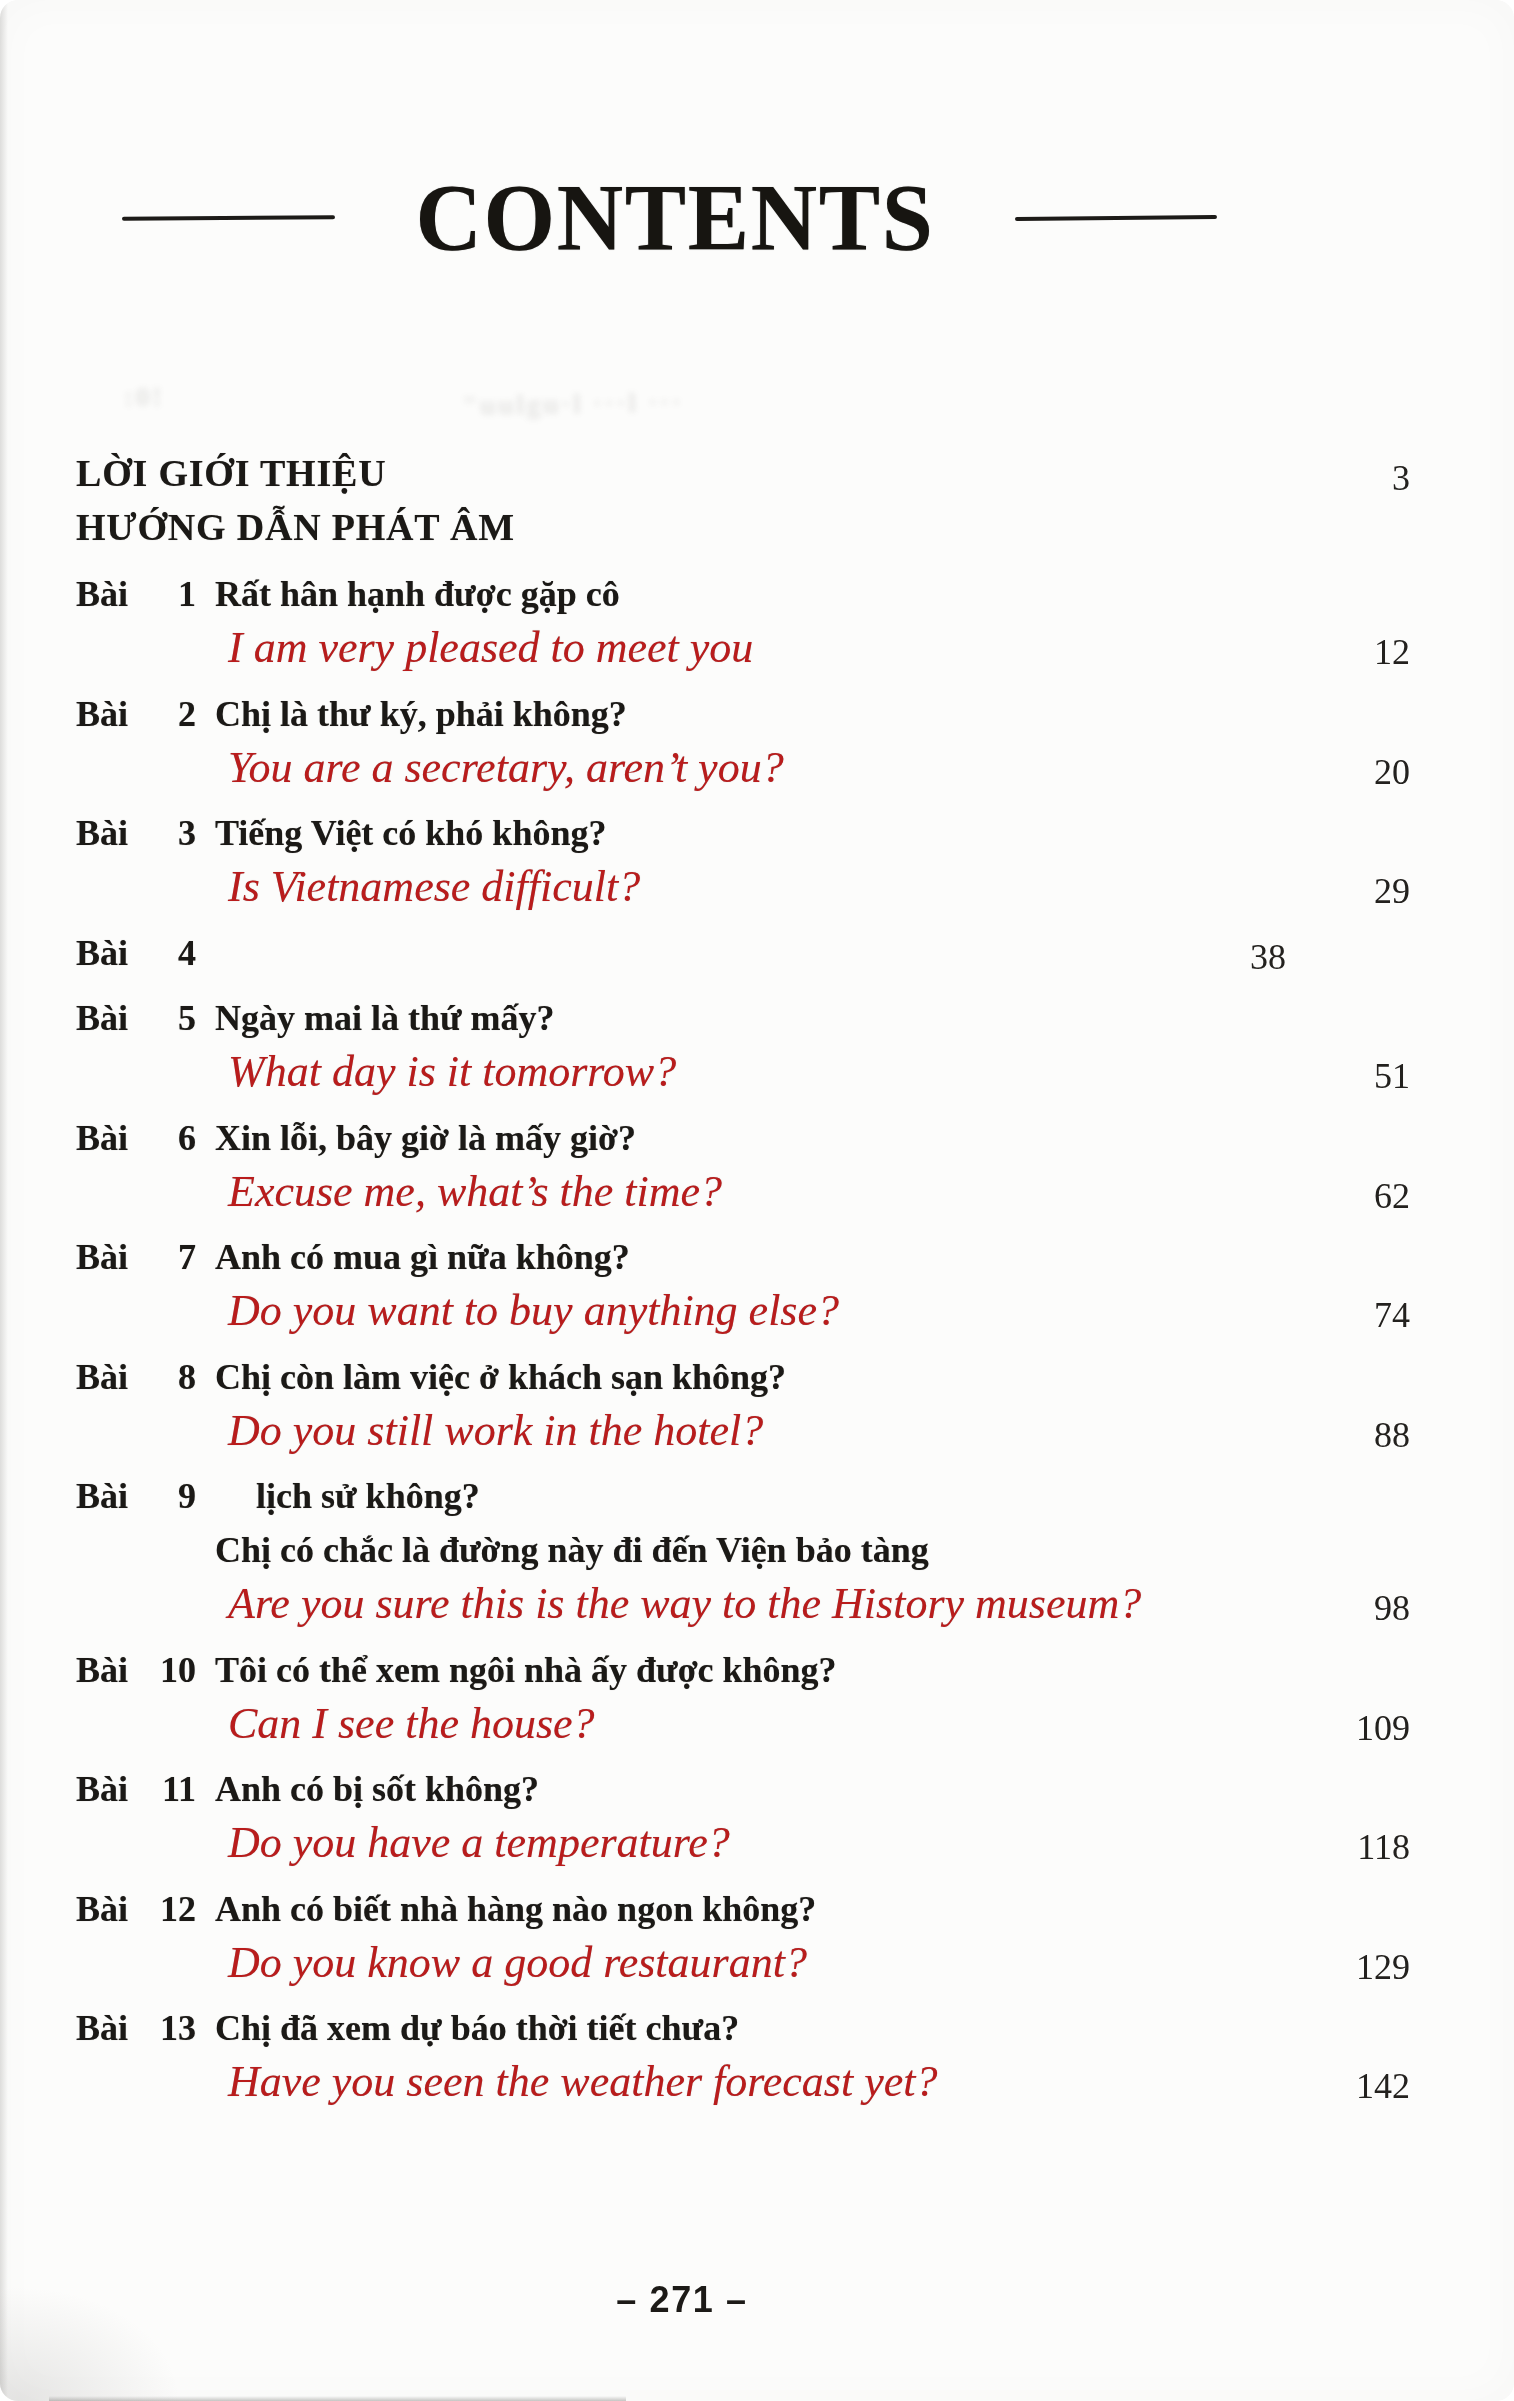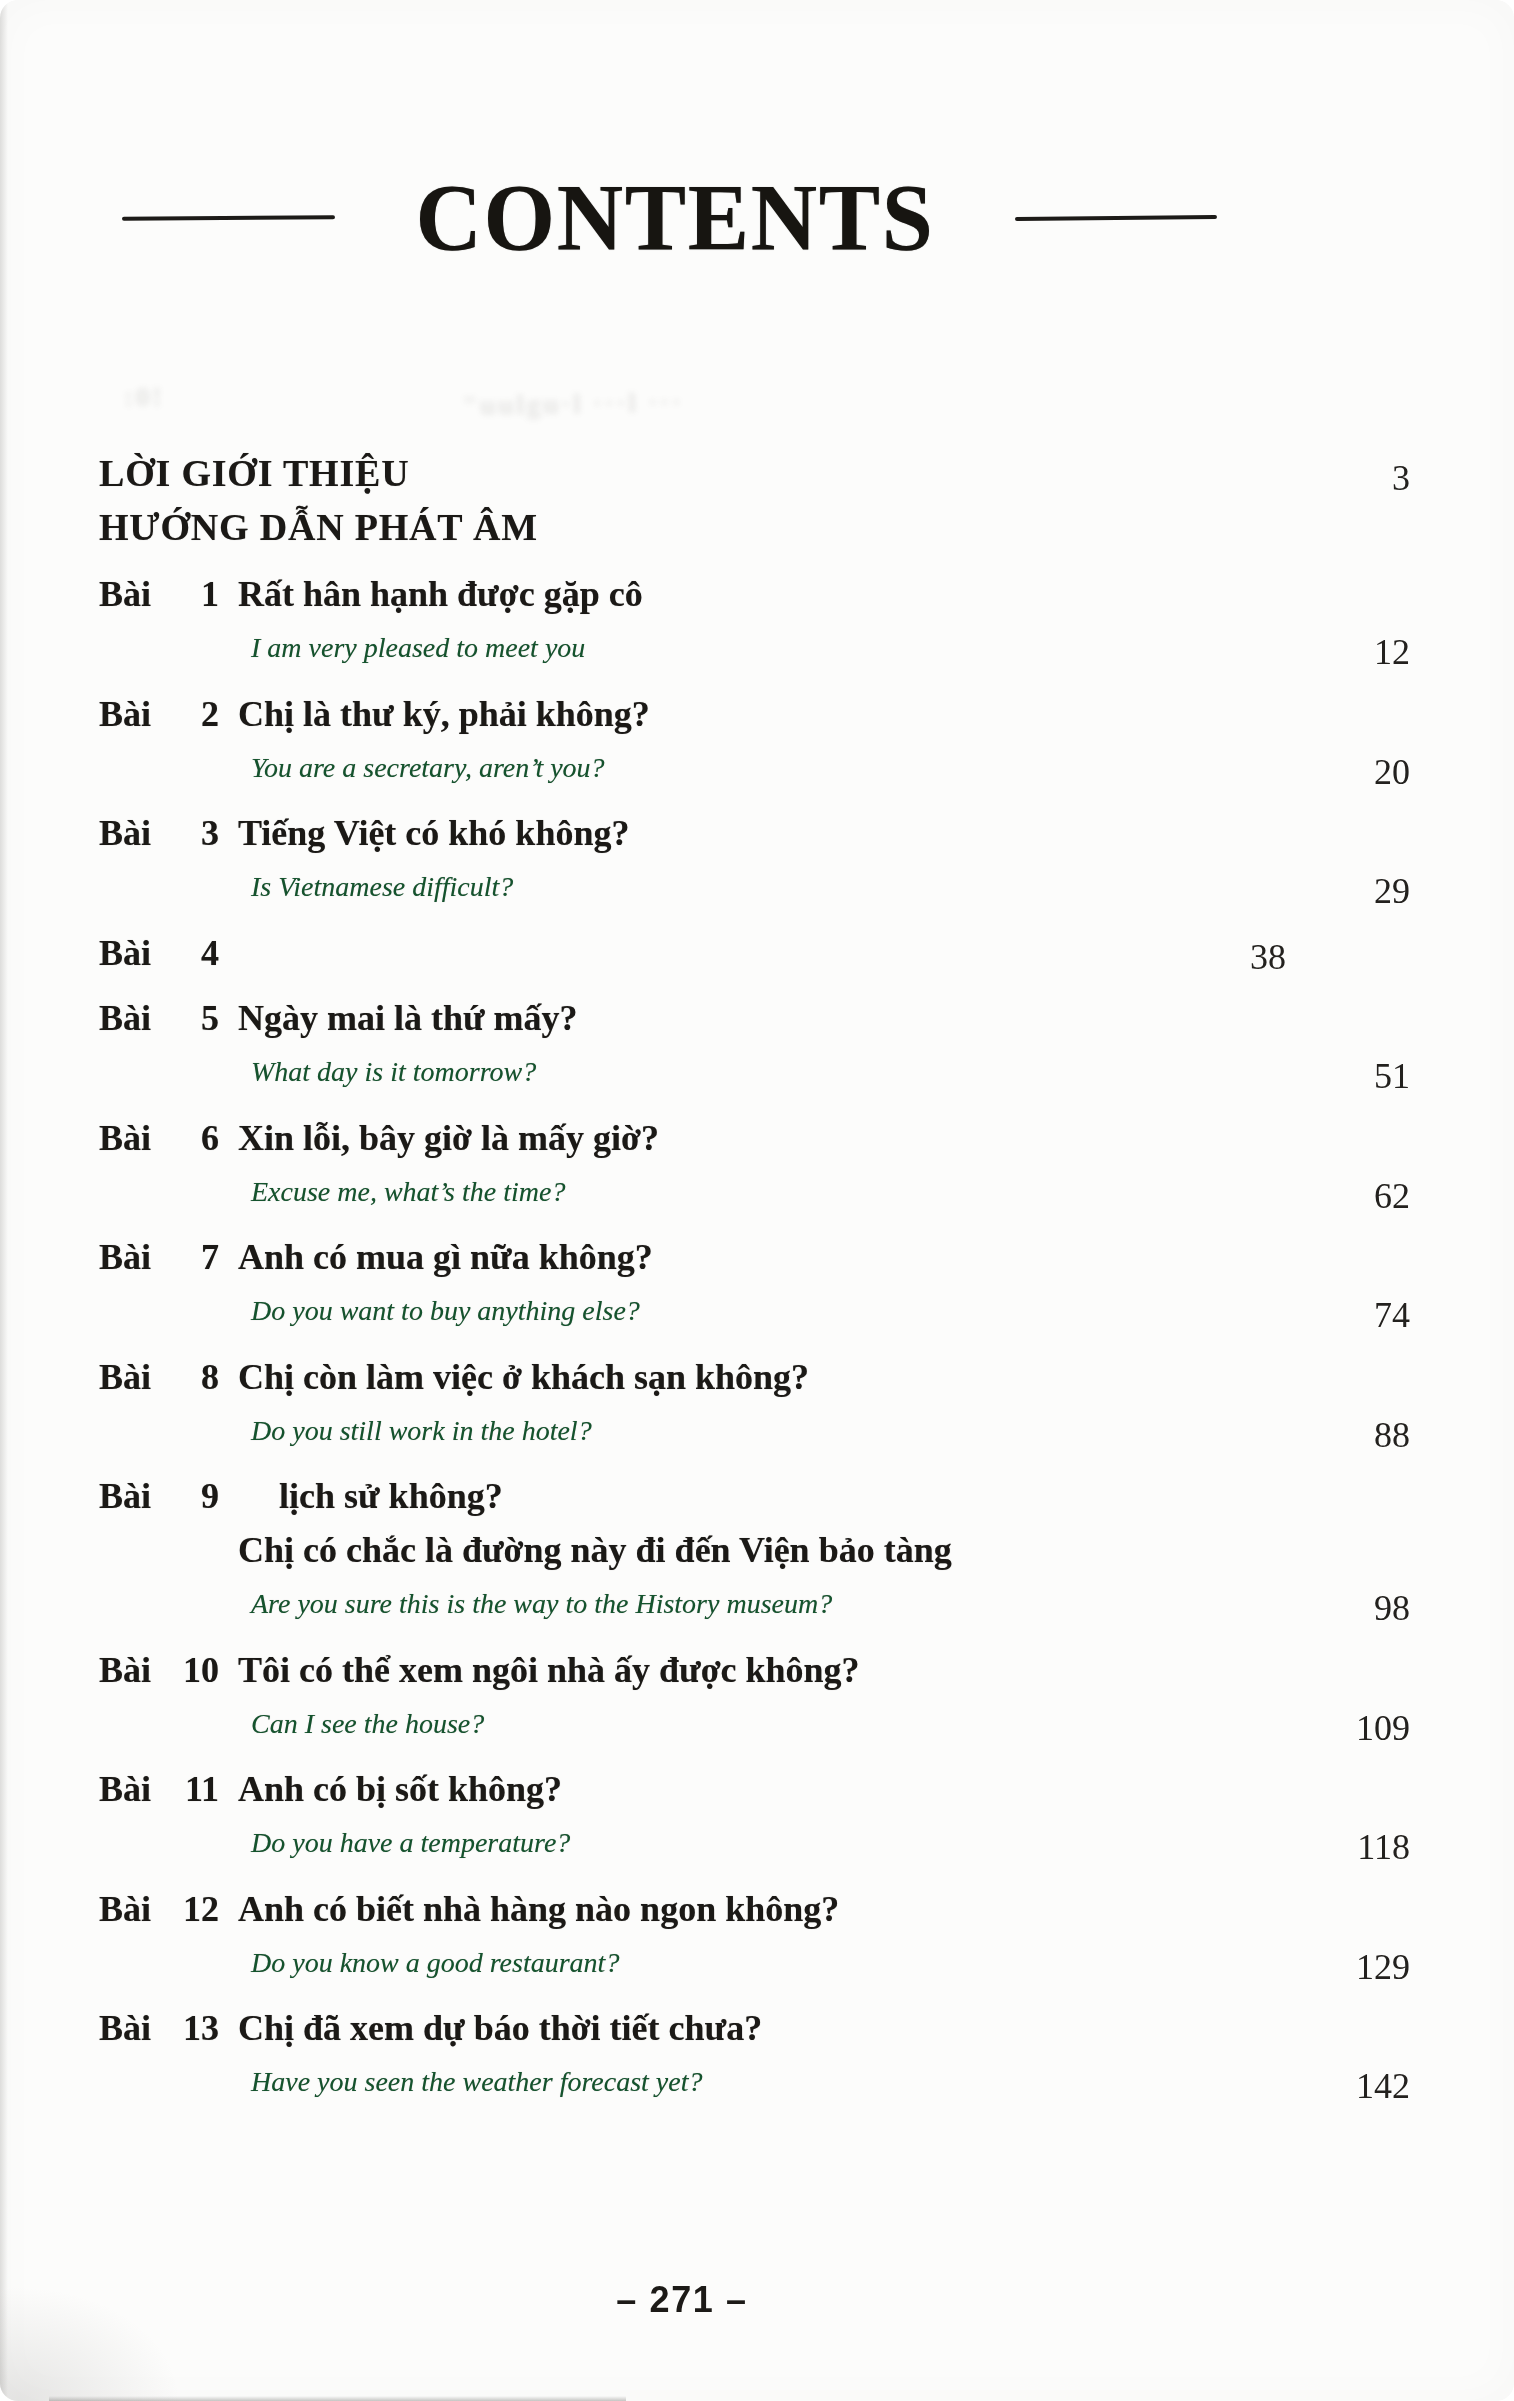--- a/index.html
+++ b/index.html
@@ -57,21 +57,21 @@
     font-size: 92px;
     font-weight: bold;
     letter-spacing: 1.6px;
     line-height: 107px;
     transform: scaleY(1.04);
     color: #171511;
     text-shadow: 0 0 0.8px rgba(20,18,15,0.5);
   }
   
   .toc {
-    margin: 175px 104px 0 99px;
+    margin: 175px 104px 0 76px;
   }
   .fm-row {
     display: grid;
     grid-template-columns: 1fr 124px;
     line-height: 53px;
   }
   .fm-label {
     font-weight: bold;
     font-size: 38px;
     letter-spacing: 0.8px;
@@ -96,24 +96,24 @@
   .body { padding-left: 19px; }
   .vn-line {
     font-weight: bold;
     font-size: 36px;
     line-height: 54px;
     text-shadow: 0 0 0.8px rgba(20,18,15,0.4);
   }
   .vn-line.cont { padding-left: 41px; }
   .en {
     font-style: italic;
-    font-size: 28px;
+    font-size: 44px;
     line-height: 54px;
     padding-left: 13px;
-    color: #14532d;
+    color: #b91c1c;
     text-shadow: 0 0 0.8px rgba(25,23,20,0.35);
   }
   .page-num {
     justify-self: end;
     align-self: end;
     font-size: 36px;
     line-height: 54px;
     transform: translateY(4.1px);
     color: #23211e;
   }

